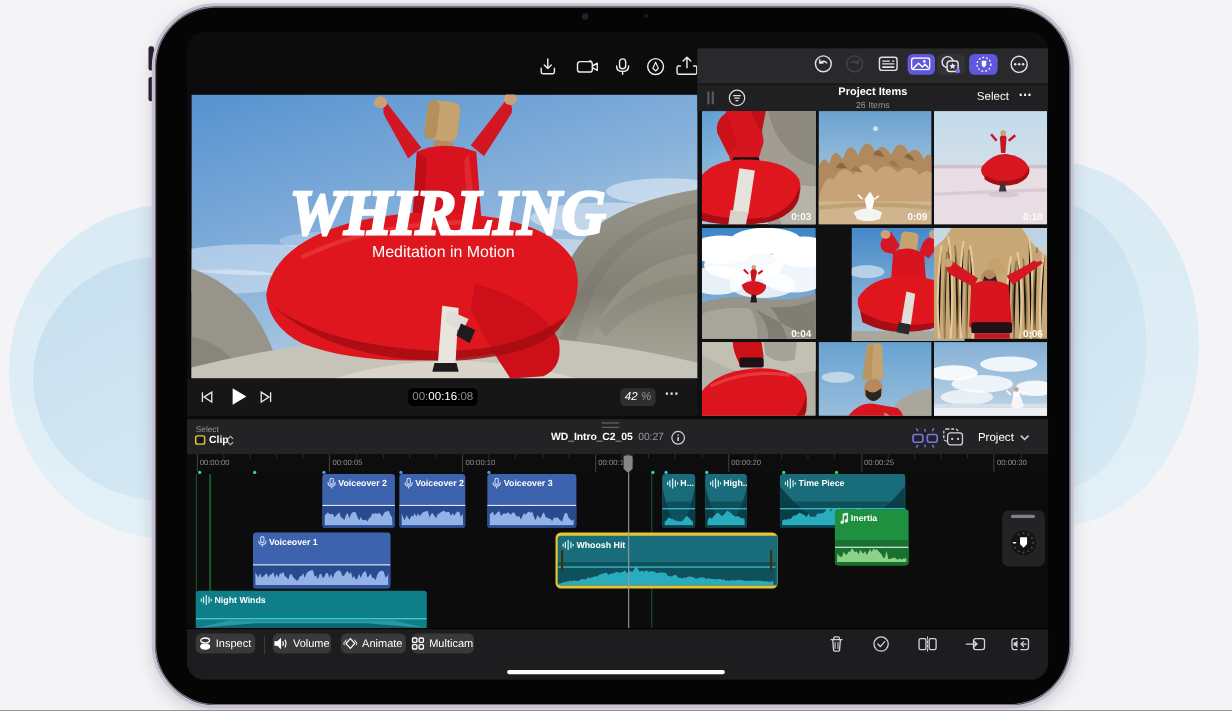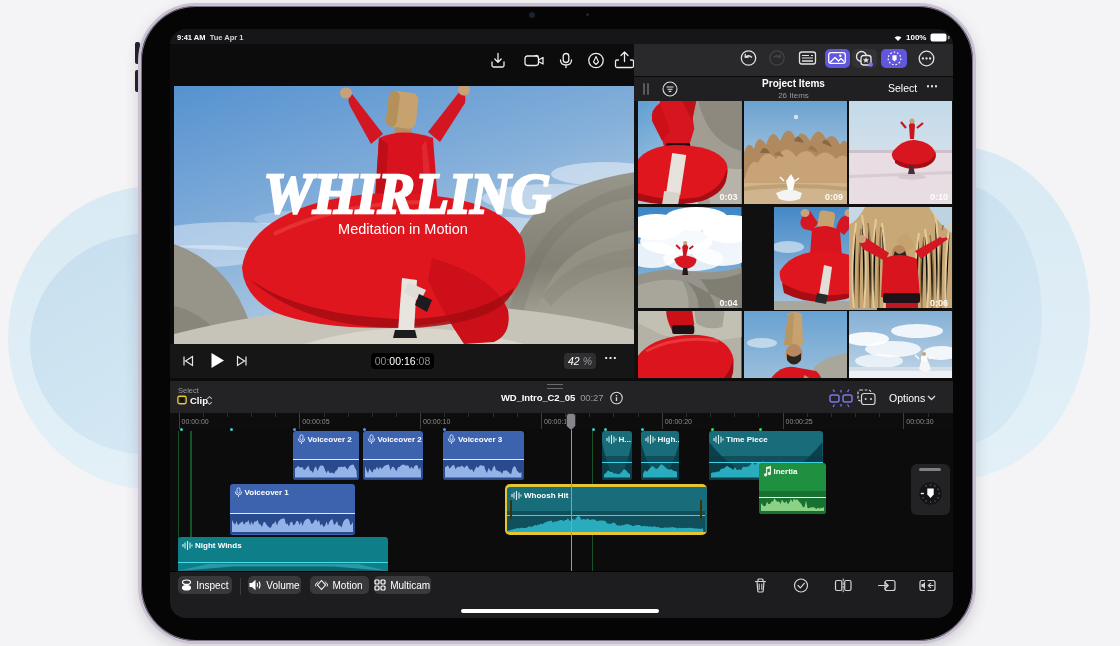--- a/index.html
+++ b/index.html
@@ -28,31 +28,20 @@
 
 <div class="abs" style="left:135px;top:42px;width:5px;height:22px;background:#262028;border-radius:2px"></div>
 <div class="abs" style="left:135px;top:70px;width:5px;height:22px;background:#262028;border-radius:2px"></div>
 <div class="abs" style="left:138px;top:3px;width:838px;height:641px;border-radius:58px;
   background:#050506; border:3px solid #c9c0d2;
   box-shadow: inset 0 0 0 1px #7a7282, 0 5px 14px rgba(60,50,80,0.18);"></div>
 <div class="abs" style="left:529px;top:12px;width:6px;height:6px;border-radius:3px;background:#1b2232"></div>
 <div class="abs" style="left:586px;top:13px;width:3px;height:3px;border-radius:2px;background:#23242a"></div>
 <div class="abs" id="screen" style="left:170px;top:29px;width:783px;height:589px;border-radius:16px;background:#0c0c0d;overflow:hidden;">
 
-<div class="abs" style="left:0;top:0;width:783px;height:15px;background:#161618;color:#fff;">
- <div class="abs" style="left:7px;top:4px;font-size:7.5px;font-weight:bold;letter-spacing:0;">9:41 AM&nbsp;&nbsp;<span style="color:#d6d6d8">Tue Apr 1</span></div>
- <div class="abs" style="left:736px;top:4px;font-size:8px;font-weight:bold;color:#fff;">100%</div>
- <svg class="abs" style="left:722px;top:3.5px" width="12" height="9" viewBox="0 0 12 9">
-   <path d="M6 8 L2.6 4.6 A5.5 5.5 0 0 1 9.4 4.6 Z" fill="#fff"></path>
- </svg>
- <svg class="abs" style="left:760px;top:4px" width="20" height="9" viewBox="0 0 20 9">
-   <rect x="0.5" y="0.5" width="16" height="8" rx="2" fill="#fff"></rect>
-   <rect x="17.8" y="2.7" width="1.8" height="3.6" rx="0.9" fill="#9a9a9e"></rect>
- </svg>
-</div>
 
 <svg class="abs" style="left:319px;top:21.5px" width="320" height="19" viewBox="0 0 320 19" fill="none" stroke="#ececf0" stroke-width="1.3" stroke-linecap="round" stroke-linejoin="round">
  <path d="M3 11 V14.5 Q3 16 4.5 16 H13.5 Q15 16 15 14.5 V11"></path>
  <path d="M9 2.5 V11 M5.8 8 L9 11.2 L12.2 8"></path>
 
  <rect x="36" y="5" width="13.5" height="9.5" rx="2.4"></rect>
  <path d="M49.5 10.5 L54 13 V6.5 L49.5 9"></path>
  <path d="M46 5 Q47.5 3.5 49 5" stroke-width="1.1"></path>
 
  <rect x="74.2" y="2.5" width="5.6" height="9" rx="2.8"></rect>
@@ -423,21 +412,21 @@
   <rect x="3" y="7" width="9" height="7" rx="2"></rect>
   <rect x="16" y="7" width="9" height="7" rx="2"></rect>
   <path d="M14 2 V4.5 M14 16 V18.5 M6 1.5 L7.5 4 M22 1.5 L20.5 4 M6 19 L7.5 16.5 M22 19 L20.5 16.5" stroke-width="1.3"></path>
  </svg>
  <svg class="abs" style="left:687px;top:8px" width="19" height="17" viewBox="0 0 19 17" fill="none" stroke="#d4d4d8" stroke-width="1.2">
   <rect x="1" y="1" width="13" height="11" rx="2.5" stroke-dasharray="2.6 1.6"></rect>
   <rect x="4.5" y="4.5" width="13.5" height="11" rx="2.5" fill="#232325"></rect>
   <circle cx="8.6" cy="10" r="1" fill="#d4d4d8" stroke="none"></circle>
           <circle cx="14" cy="10" r="1" fill="#d4d4d8" stroke="none"></circle>
  </svg>
- <div class="abs" style="left:719px;top:11px;font-size:10.5px;color:#fff;">Options</div>
+ <div class="abs" style="left:719px;top:11px;font-size:10.5px;color:#fff;">Project</div>
  <svg class="abs" style="left:757px;top:14px" width="9" height="6" viewBox="0 0 9 6" fill="none" stroke="#d4d4d8" stroke-width="1.4">
   <path d="M1 1 L4.5 4.5 L8 1"></path>
  </svg>
 </div>
 <div class="abs" style="left:0;top:384px;width:783px;height:16px;background:#0d0d0e;">
         <div class="abs" style="left:8.5px;top:0;width:1px;height:16px;background:#3e3e42;"></div>
         <div class="abs" style="left:11.5px;top:5px;font-size:7px;color:#8e8e93;">00:00:00</div>
         <div class="abs" style="left:32.7px;top:0;width:1px;height:4px;background:#2c2c30;"></div>
         <div class="abs" style="left:56.8px;top:0;width:1px;height:4px;background:#2c2c30;"></div>
         <div class="abs" style="left:81.0px;top:0;width:1px;height:4px;background:#2c2c30;"></div>
@@ -628,21 +617,21 @@
           <path d="M1 4.5 H3.2 L6 2 V10 L3.2 7.5 H1 Z" fill="#fff"></path>
           <path d="M8 4 Q9.2 6 8 8 M10 2.5 Q12 6 10 9.5"></path>
         </svg>
         <span style="margin-left:4px">Volume</span>
       </div>
 <div class="abs" style="left:139.5px;top:547px;width:59px;height:18px;border-radius:5px;background:#39393b;display:flex;align-items:center;justify-content:center;color:#fff;font-size:10px;">
         <svg width="13" height="12" viewBox="0 0 13 12" fill="none" stroke="#fff" stroke-width="1.1">
           <path d="M6.5 1.5 L10.5 6 L6.5 10.5 L2.5 6 Z"></path>
           <path d="M1 4.5 Q0 6 1 7.5 M12 4.5 Q13 6 12 7.5 M3 2.5 Q1.8 3.6 1.6 5 M10 2.5 Q11.2 3.6 11.4 5" stroke-width="0.9"></path>
         </svg>
-        <span style="margin-left:4px">Motion</span>
+        <span style="margin-left:4px">Animate</span>
       </div>
 <div class="abs" style="left:203.7px;top:547px;width:57px;height:18px;border-radius:5px;background:#39393b;display:flex;align-items:center;justify-content:center;color:#fff;font-size:10px;">
         <svg width="12" height="12" viewBox="0 0 12 12" fill="none" stroke="#fff" stroke-width="1.2">
           <rect x="1" y="1" width="4" height="4" rx="1"></rect>
           <rect x="7" y="1" width="4" height="4" rx="1"></rect>
           <rect x="1" y="7" width="4" height="4" rx="1"></rect>
           <rect x="7" y="7" width="4" height="4" rx="1"></rect>
         </svg>
         <span style="margin-left:4px">Multicam</span>
       </div>

